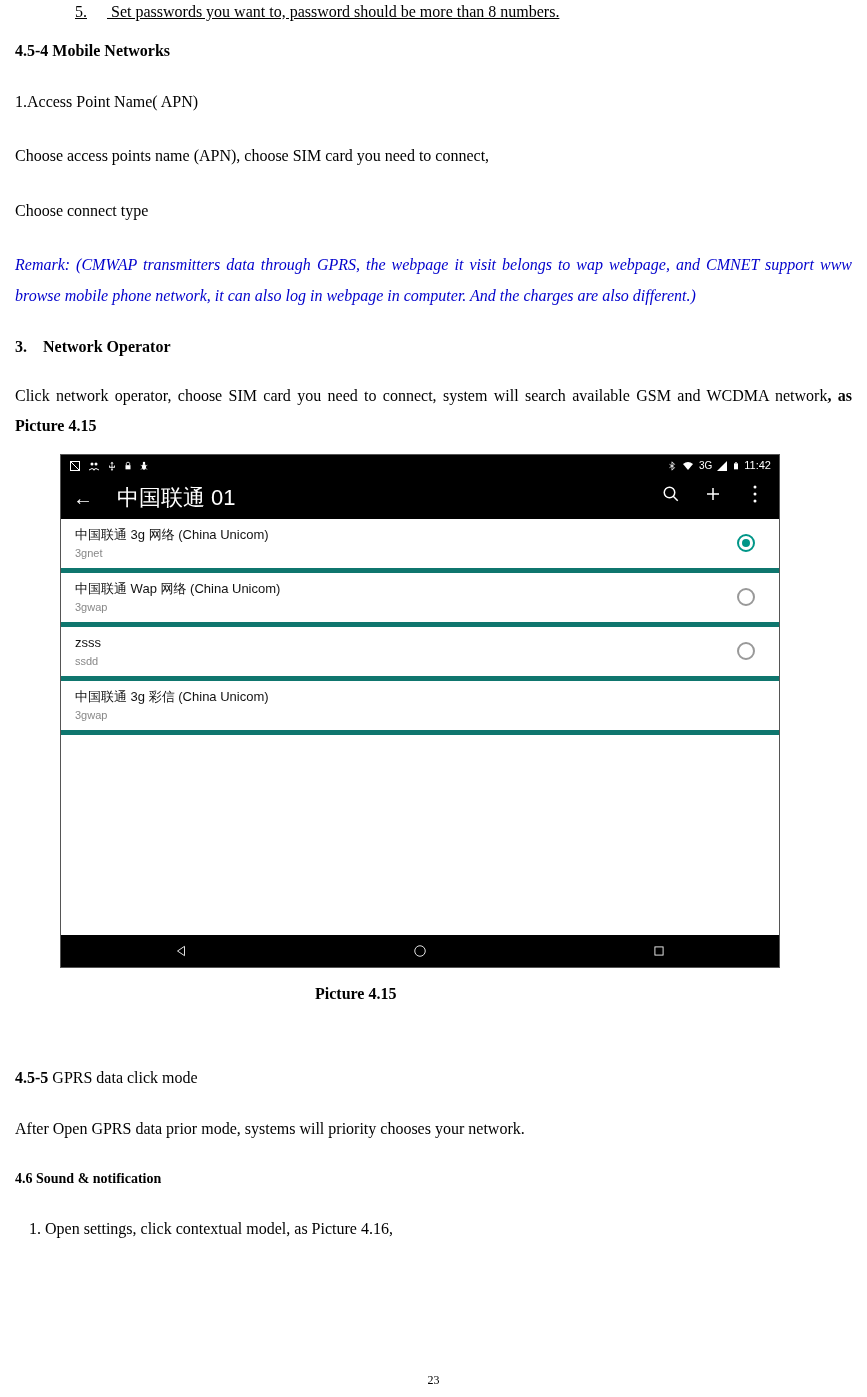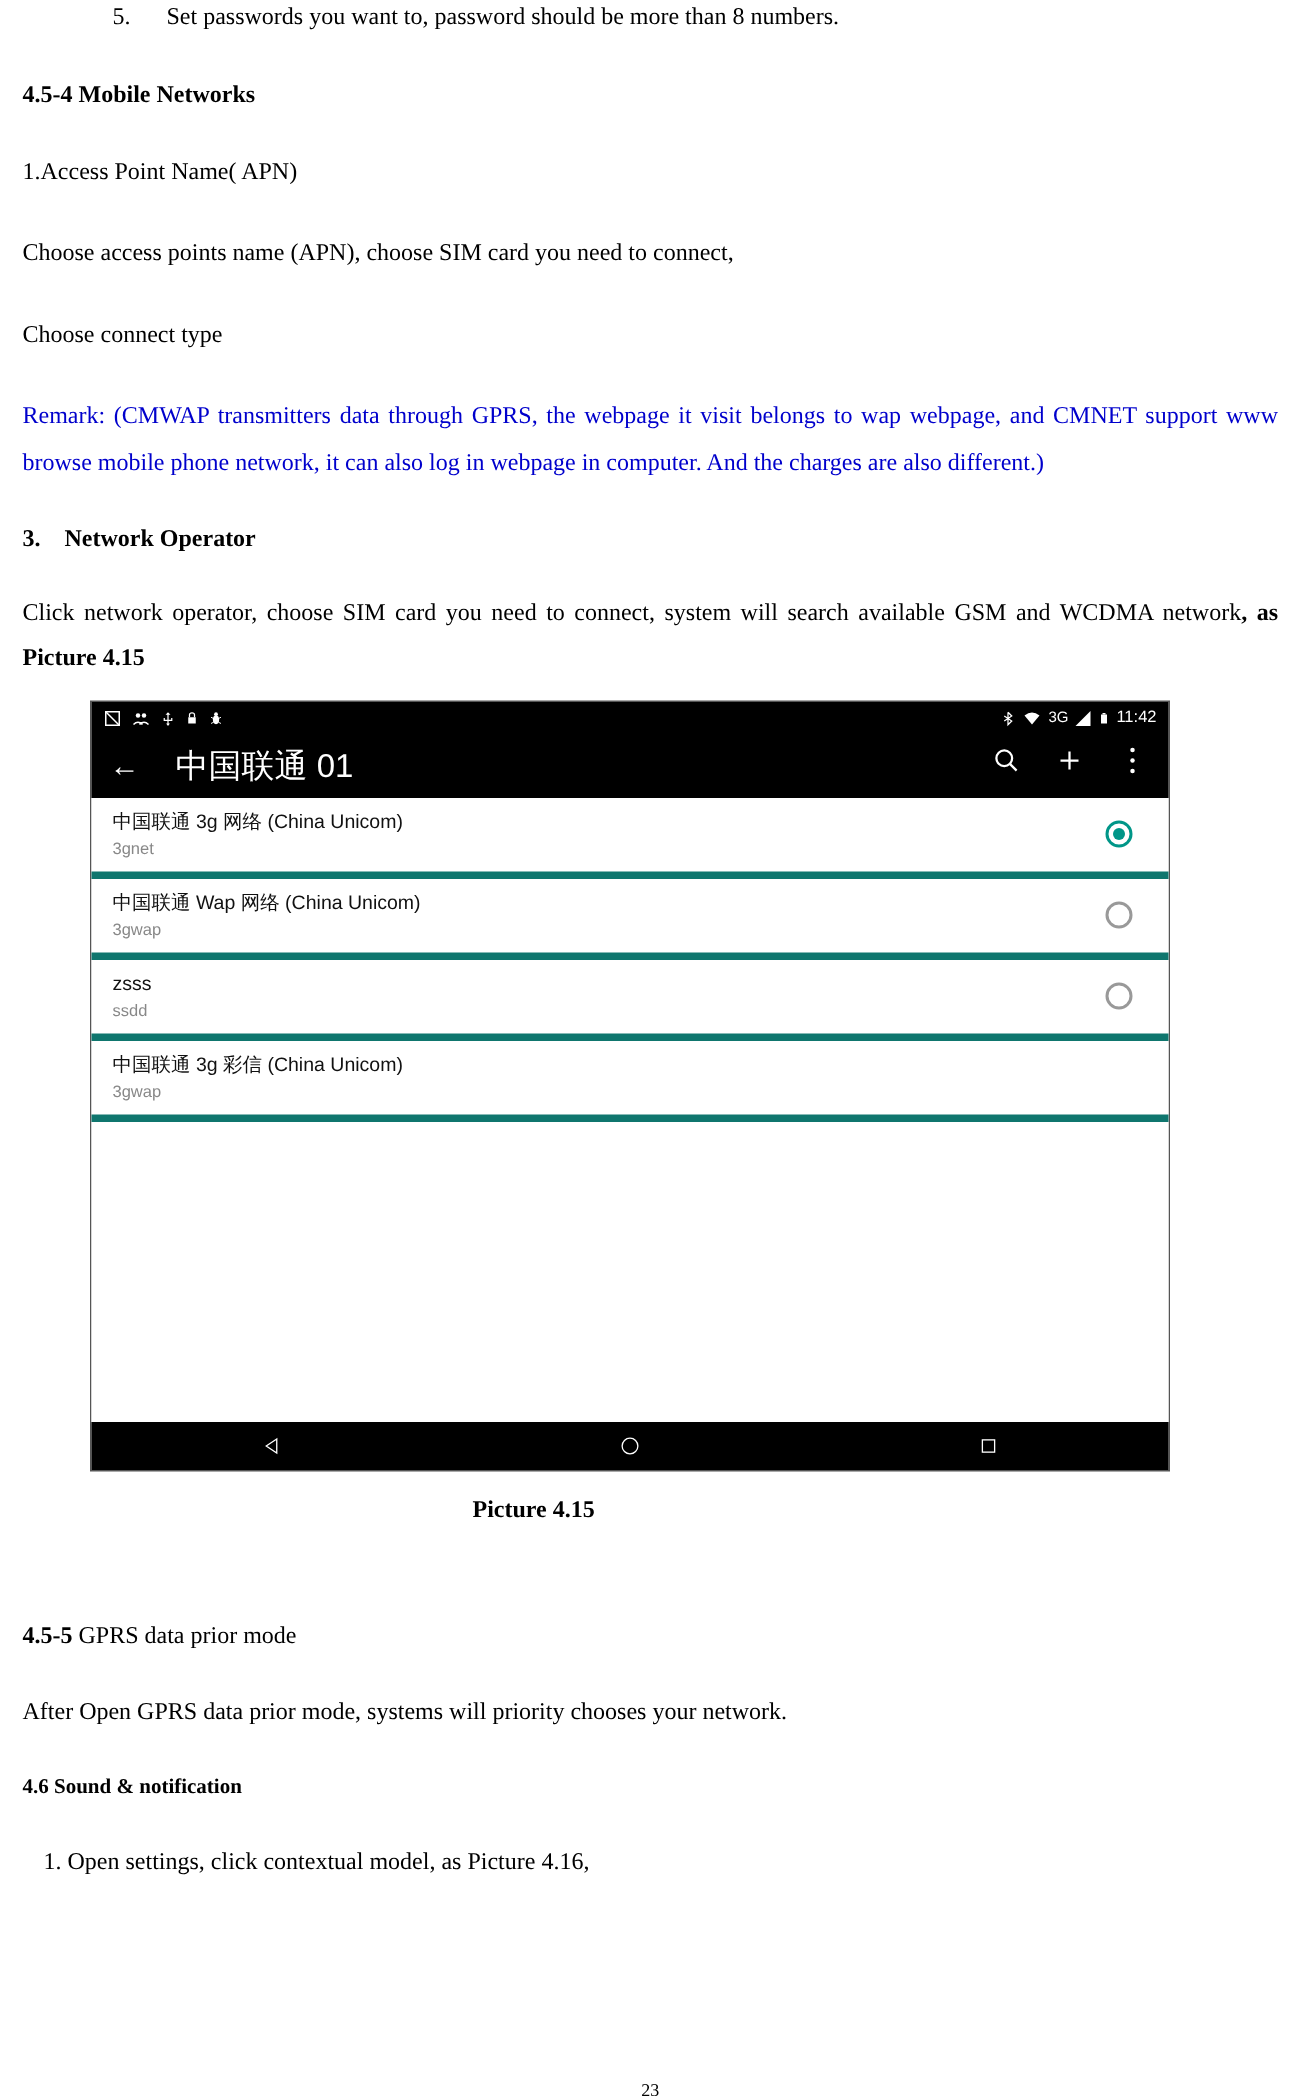--- a/index.html
+++ b/index.html
@@ -4,25 +4,25 @@
   <style>
     * { box-sizing: border-box; margin: 0; padding: 0; }
     body {
       font-family: 'Times New Roman', serif;
       font-size: 16px;
       line-height: 1.5;
       width: 867px;
       padding: 0 15px;
       color: #000;
     }
-    .list-item-5 { margin-left: 60px; margin-bottom: 28px; }
+    .list-item-5 { margin-left: 60px; margin-bottom: 15px; text-decoration: underline; }
     .list-item-5 .num { margin-right: 20px; }
     .heading-454 { font-weight: bold; margin-bottom: 24px; }
     .para { margin-bottom: 24px; line-height: 1.9; }
-    .para-blue { color: #0000cc; margin-bottom: 24px; line-height: 1.9; text-align: justify; }
+    .para-blue { color: #0000cc; margin-bottom: 24px; line-height: 1.9; text-align: justify; font-style: italic; }
     .list-item-3 { font-weight: bold; margin-bottom: 22px; font-family: serif;}
     .list-item-3 .num { margin-right: 12px; }
     .para-justify { text-align: justify; margin-bottom: 7px; line-height:1.9;}
     .bold { font-weight: bold; }
     .screenshot-container {
       width: 720px;
       margin: 12px 0 12px 45px;
       border: 1px solid #555;
       background: #fff;
       font-family: -apple-system, 'Helvetica Neue', Arial, sans-serif;
@@ -227,21 +227,21 @@
       <svg width="14" height="14" viewBox="0 0 24 24">
           <rect x="5" y="5" width="14" height="14" fill="none" stroke="#fff" stroke-width="1.5"></rect>
         </svg>
     </span>
   </div>
 </div>
 
 <div class="caption">Picture 4.15</div>
 
 <div class="heading-455">
-  <span class="bold">4.5-5</span><span> GPRS data prior mode</span>
+  <span class="bold">4.5-5</span><span> GPRS data click mode</span>
 </div>
 
 <div class="para">After Open GPRS data prior mode, systems will priority chooses your network.</div>
 
 <div class="heading-46">4.6 Sound &amp; notification</div>
 
 <div class="para-indent">1. Open settings, click contextual model, as Picture 4.16,</div>
 
 <div class="page-num">23</div>
 

